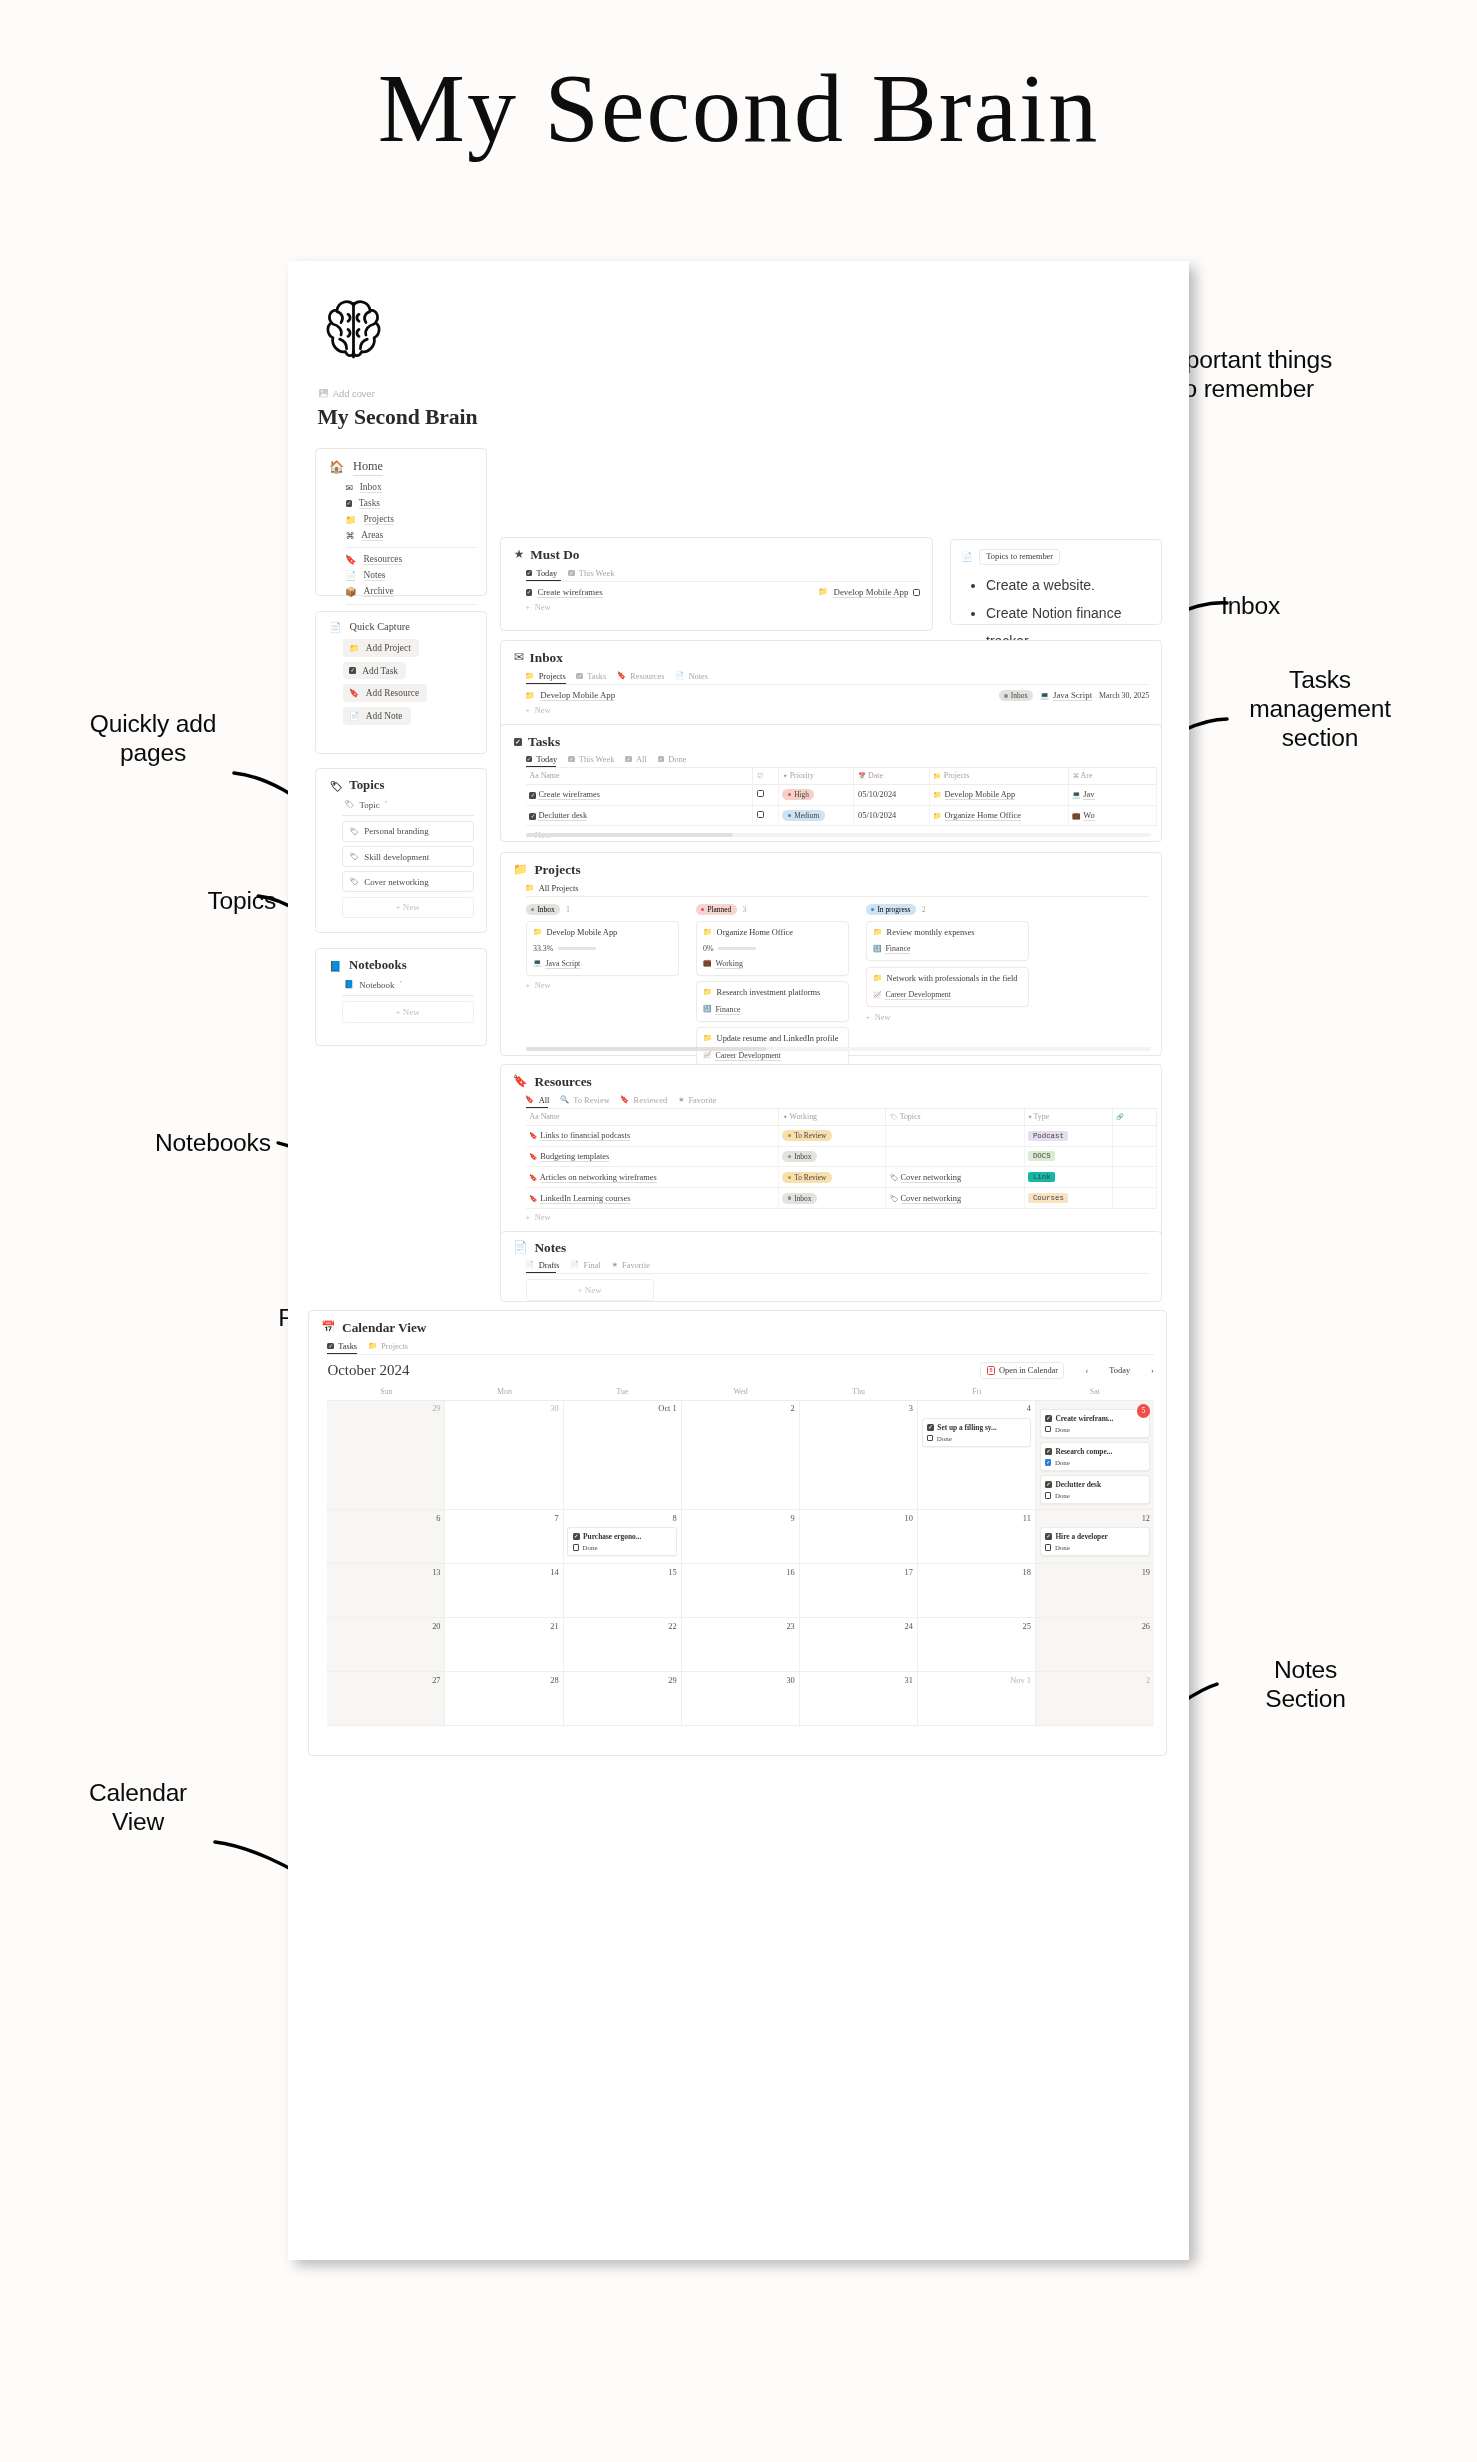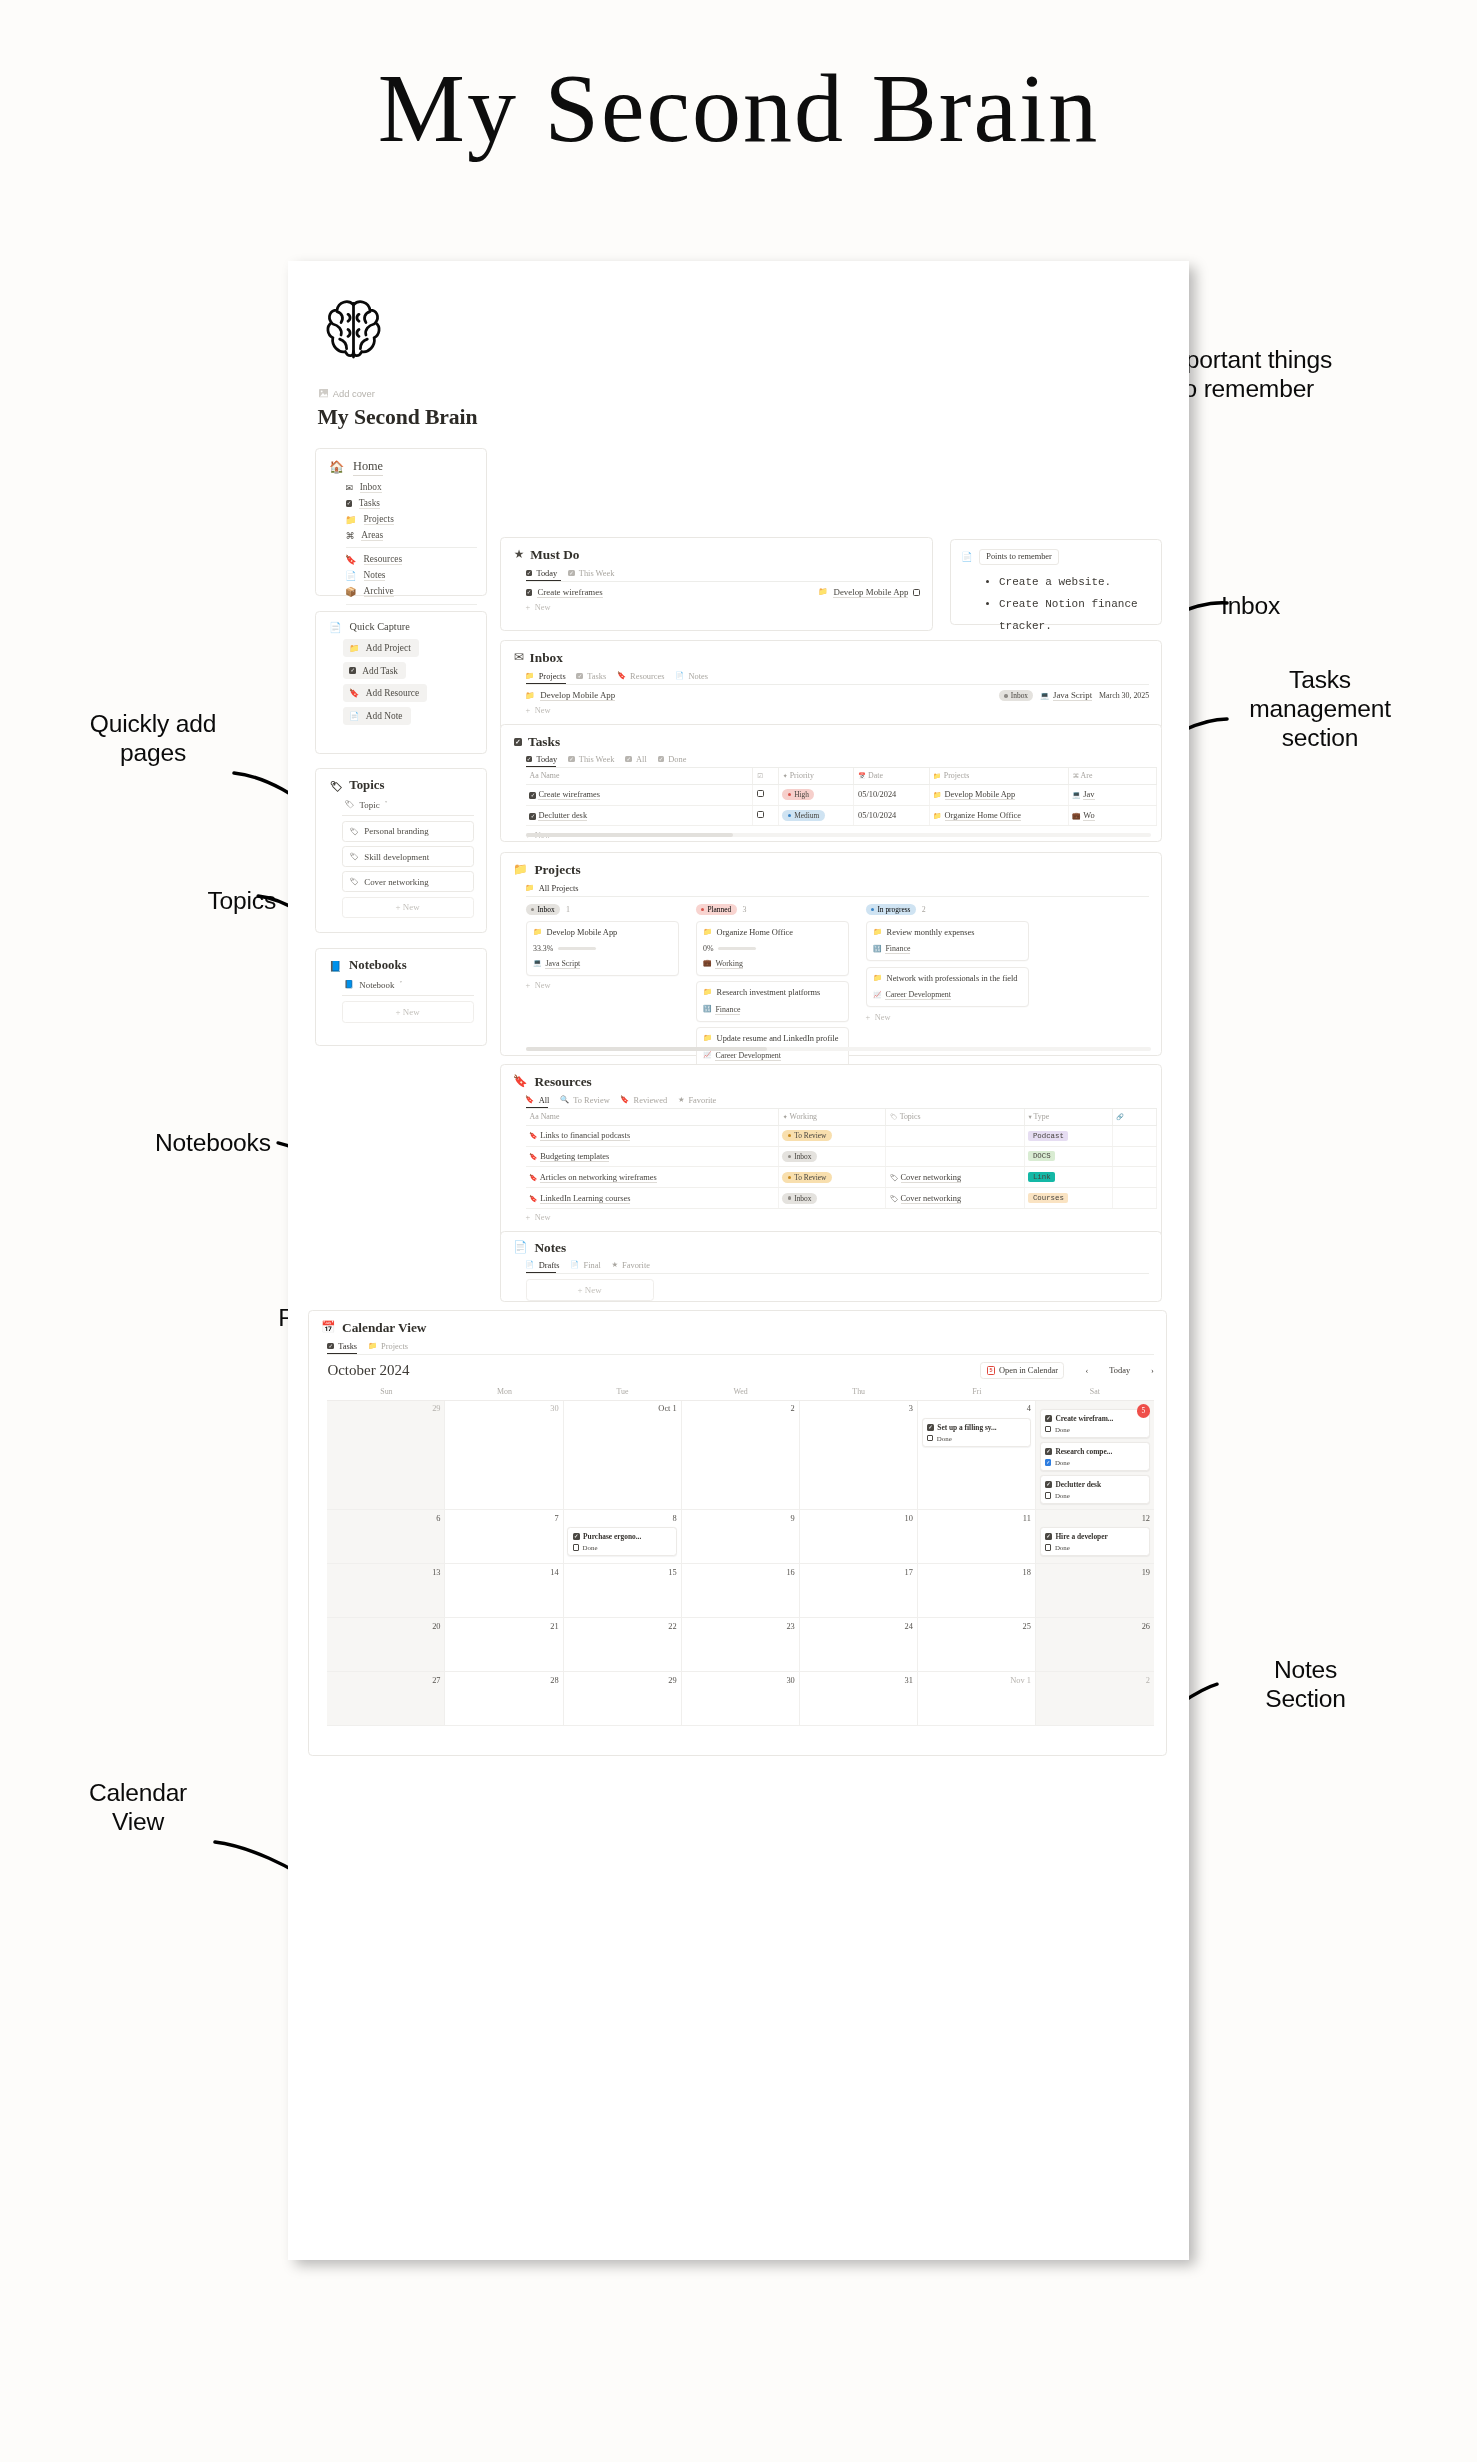--- a/index.html
+++ b/index.html
@@ -492,23 +492,23 @@
       <div class="newrow" style="margin-top:4.9px;">
         <span>+</span>
         <span>New</span>
       </div>
     </div>
   </div>
 
   <div class="card pts-card">
     <div style="position:absolute;left:10.8px;top:8.9px;display:flex;align-items:center;gap:5.9px;">
       <span class="gl" style="font-size:9.4px;color:#4d4a44;">📄</span>
-      <span style="border:0.5px solid #ebe9e5;border-radius:3px;padding:2.5px 5.9px;font-family:'Liberation Serif',serif;font-size:8.4px;color:#3d3a35;">Points to remember</span>
-    </div>
-    <ul style="position:absolute;left:35px;top:30.5px;font-family:Liberation Mono, monospace;font-size:11px;color:#3d3a35;line-height:2;margin-left:13px;">
+      <span style="border:0.5px solid #ebe9e5;border-radius:3px;padding:2.5px 5.9px;font-family:'Liberation Serif',serif;font-size:8.4px;color:#3d3a35;">Topics to remember</span>
+    </div>
+    <ul style="position:absolute;left:35px;top:30.5px;font-family:Liberation Sans, sans-serif;font-size:14px;color:#3d3a35;line-height:2;">
       <li>Create a website.</li>
       <li>Create Notion finance tracker.</li>
       <li style="color:#bcb9b4;">List</li>
     </ul>
   </div>
 
   <div class="card inbox-card">
     <div class="sec-head" style="position:absolute;left:12.8px;top:8.9px;">
       <span class="gl">✉</span>
       <span>Inbox</span>

